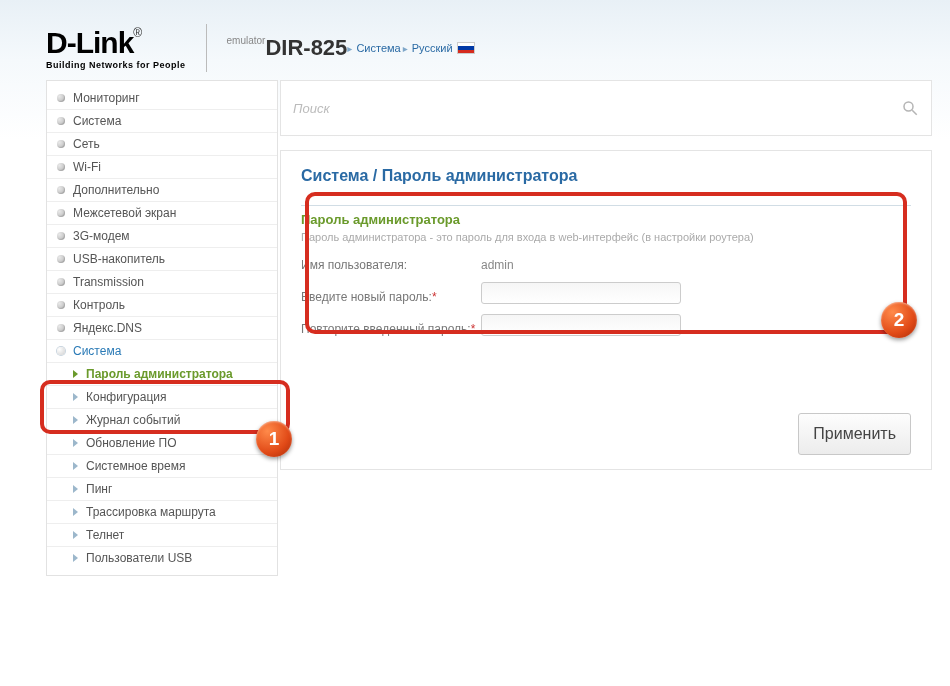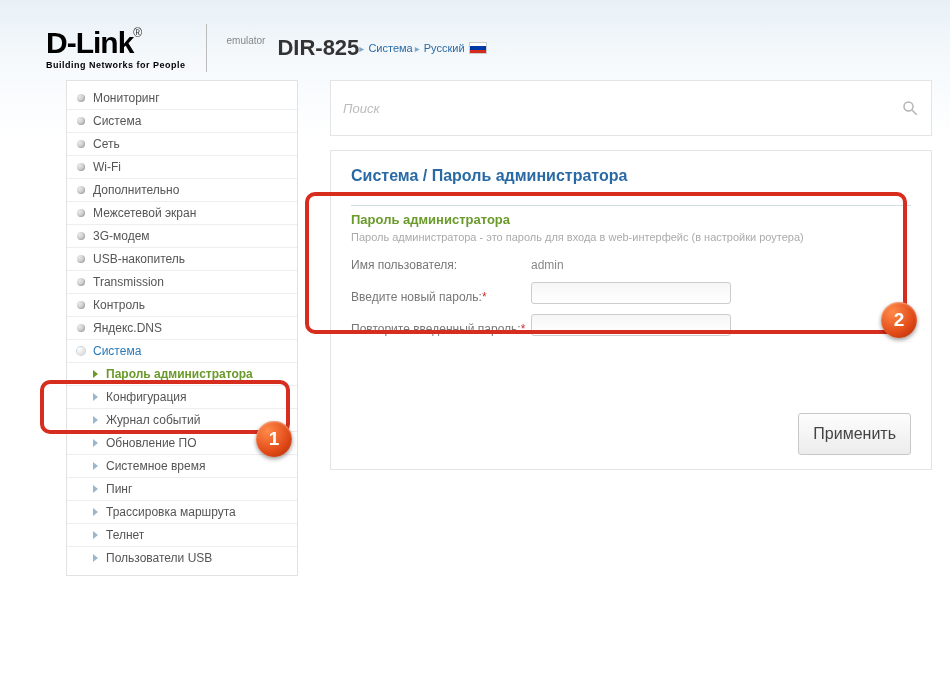--- a/index.html
+++ b/index.html
@@ -21,31 +21,31 @@
   .logo-block { display: flex; flex-direction: column; align-items: flex-start; }
   .logo-text {
     font-size: 30px; font-weight: 900; letter-spacing: -1px;
     color: #000;
   }
   .logo-sub { font-size: 9px; color: #000; font-weight: bold; letter-spacing: 0.5px;}
   .logo-reg { font-size: 12px; vertical-align: top; }
   .vsep { width: 1px; height: 48px; background: #bbb; margin: 0 4px; }
   .model-block { display: flex; flex-direction: row; }
   .emulator { font-size: 10px; color: #888; }
-  .model { font-size: 22px; font-weight: bold; color: #333; margin-left: 12px; }
+  .model { font-size: 22px; font-weight: bold; color: #333; }
   .crumbs { font-size: 11px; color: #2a6aa4; display: flex; align-items: center; gap: 2px; }
   .crumb-arrow { color: #7fa7c9; font-size: 10px; margin-right: 2px; }
   .crumb-item { display: inline-flex; align-items: center; gap: 2px; }
   .flag {
     display: inline-block; width: 18px; height: 12px;
     background: linear-gradient(to bottom, #fff 0 33%, #0039a6 33% 66%, #d52b1e 66% 100%);
     border: 1px solid #ccc; margin-left: 2px;
   }
 
-  .layout { display: flex; gap: 32px; padding: 0 18px 0 46px; margin-left: 20px; }
+  .layout { display: flex; gap: 2px; padding: 0 18px 0 46px; }
 
   .sidebar {
     width: 232px;
     background: #fff;
     border: 1px solid #e2e2e2;
     padding: 6px 0;
   }
   .nav-item, .nav-subitem {
     display: flex; align-items: center;
     padding: 4px 10px;

